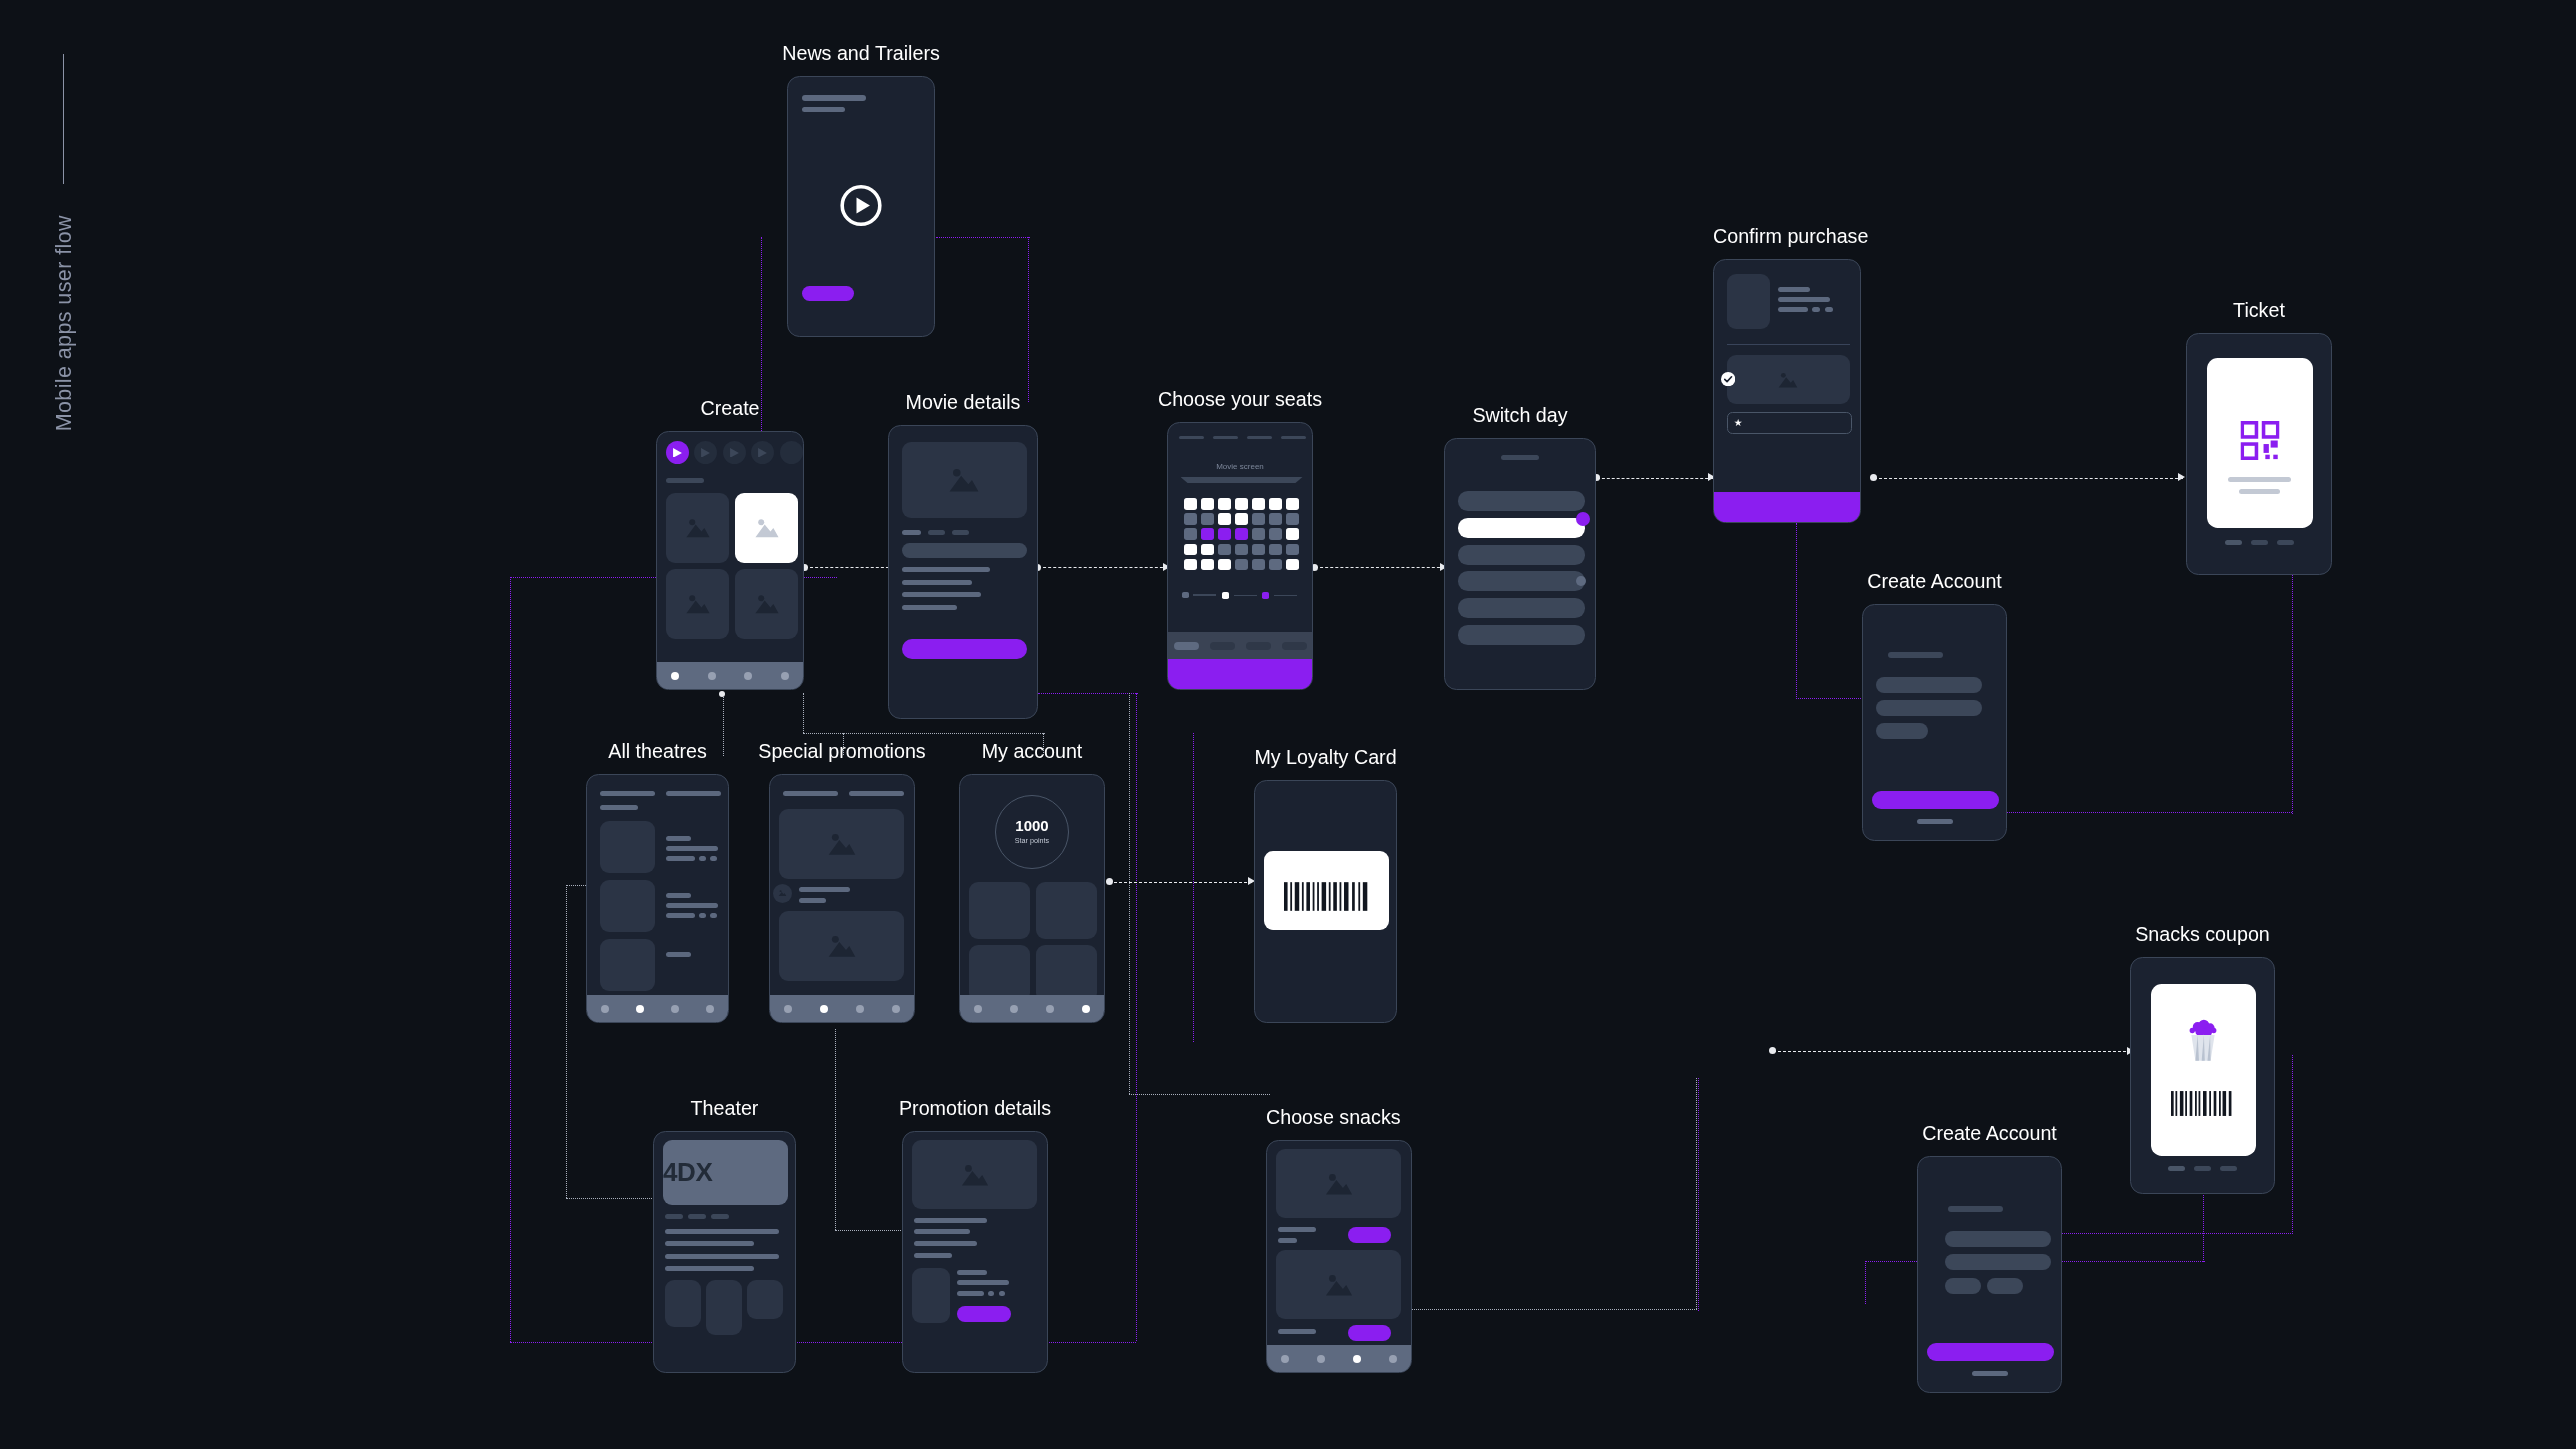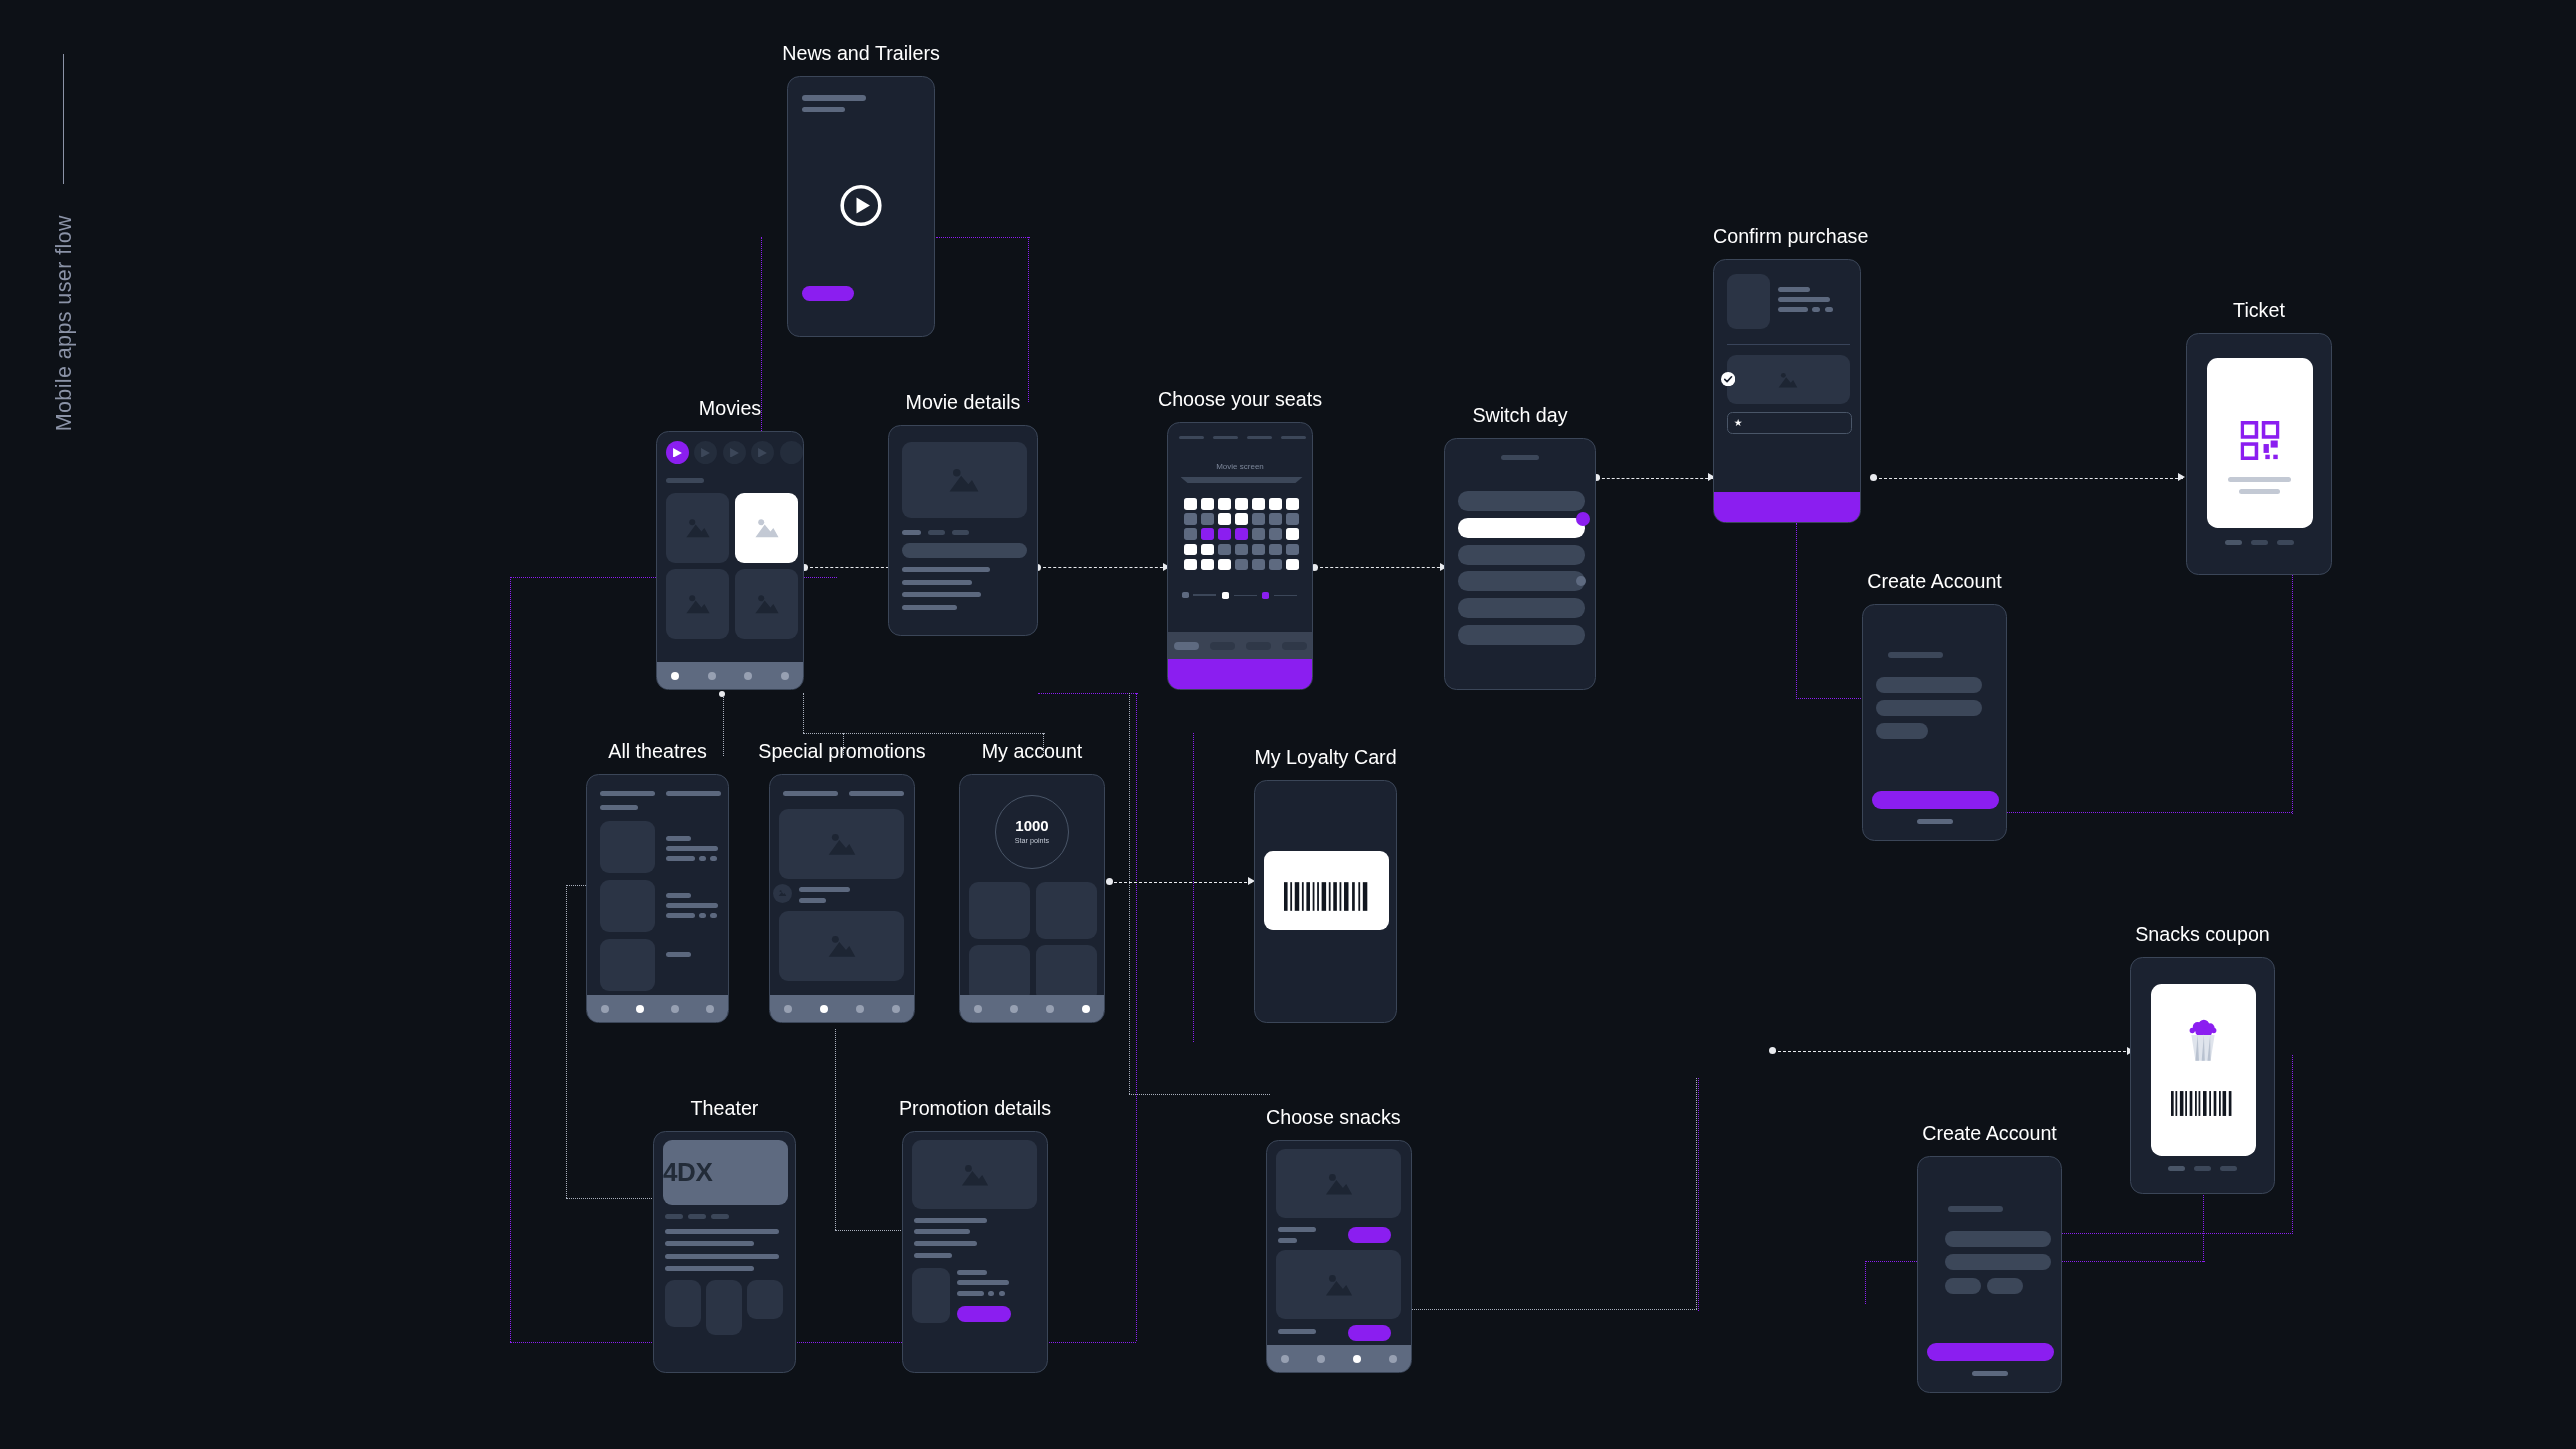--- a/index.html
+++ b/index.html
@@ -145,21 +145,21 @@
         <svg width="43" height="43" viewBox="0 0 48 48">
           <circle cx="24" cy="24" r="21" fill="none" stroke="#fff" stroke-width="4"></circle>
           <path d="M19 15 L34 24 L19 33 Z" fill="#fff"></path>
         </svg>
       </span>
       <div class="cta-pill" style="left:14.3px;top:209px;width:52px;height:15px;"></div>
     </div>
   </div>
 
   <div class="node" style="left:656px;top:431px;width:148px;height:259px;">
-    <div class="node-title">Movies</div>
+    <div class="node-title">Create</div>
     <div class="phone">
       <div style="position:absolute;left:9px;top:9px;display:flex;gap:5.4px;">
         <span style="width:23px;height:23px;border-radius:50%;background:#8b1ef0;display:flex;align-items:center;justify-content:center;">
           <svg width="9" height="9.8" viewBox="0 0 10 11">
               <path d="M0 0 L10 5.5 L0 11 Z" fill="#fff"></path>
             </svg>
         </span>
         <span style="width:23px;height:23px;border-radius:50%;background:#242d3c;display:flex;align-items:center;justify-content:center;">
           <svg width="9" height="9.8" viewBox="0 0 10 11">
               <path d="M0 0 L10 5.5 L0 11 Z" fill="#3c4759"></path>
@@ -212,21 +212,21 @@
       </div>
       <div class="tabbar">
         <span class="tabdot on"></span>
         <span class="tabdot"></span>
         <span class="tabdot"></span>
         <span class="tabdot"></span>
       </div>
     </div>
   </div>
 
-  <div class="node" style="left:888px;top:425px;width:150px;height:211px;">
+  <div class="node" style="left:888px;top:425px;width:150px;height:294px;">
     <div class="node-title">Movie details</div>
     <div class="phone">
       <div class="card" style="left:12.5px;top:16px;width:125px;height:76px;">
         <span class="imgicon">
             <svg viewBox="0 0 24 20">
               <circle cx="7" cy="5" r="2.6" fill="#1d2533"></circle>
               <path d="M2 18 L10 7 L15 13 L17.5 10 L22 18 Z" fill="#1d2533"></path>
             </svg>
           </span>
       </div>

